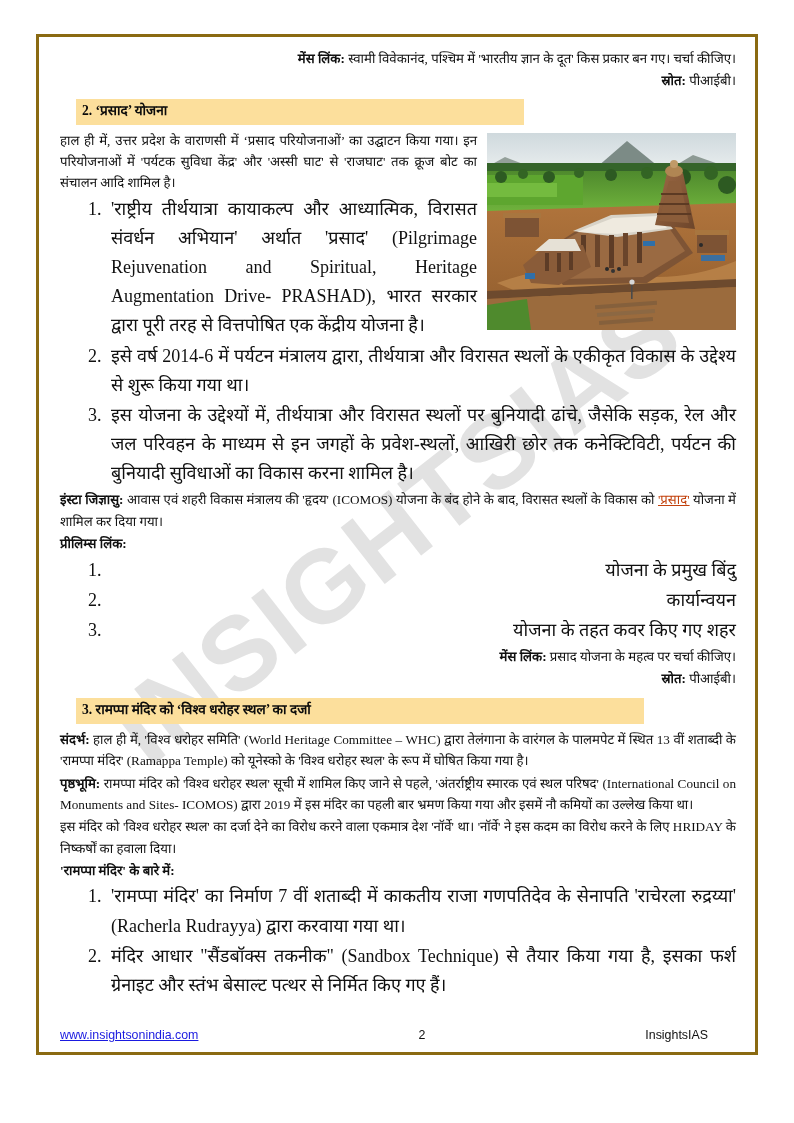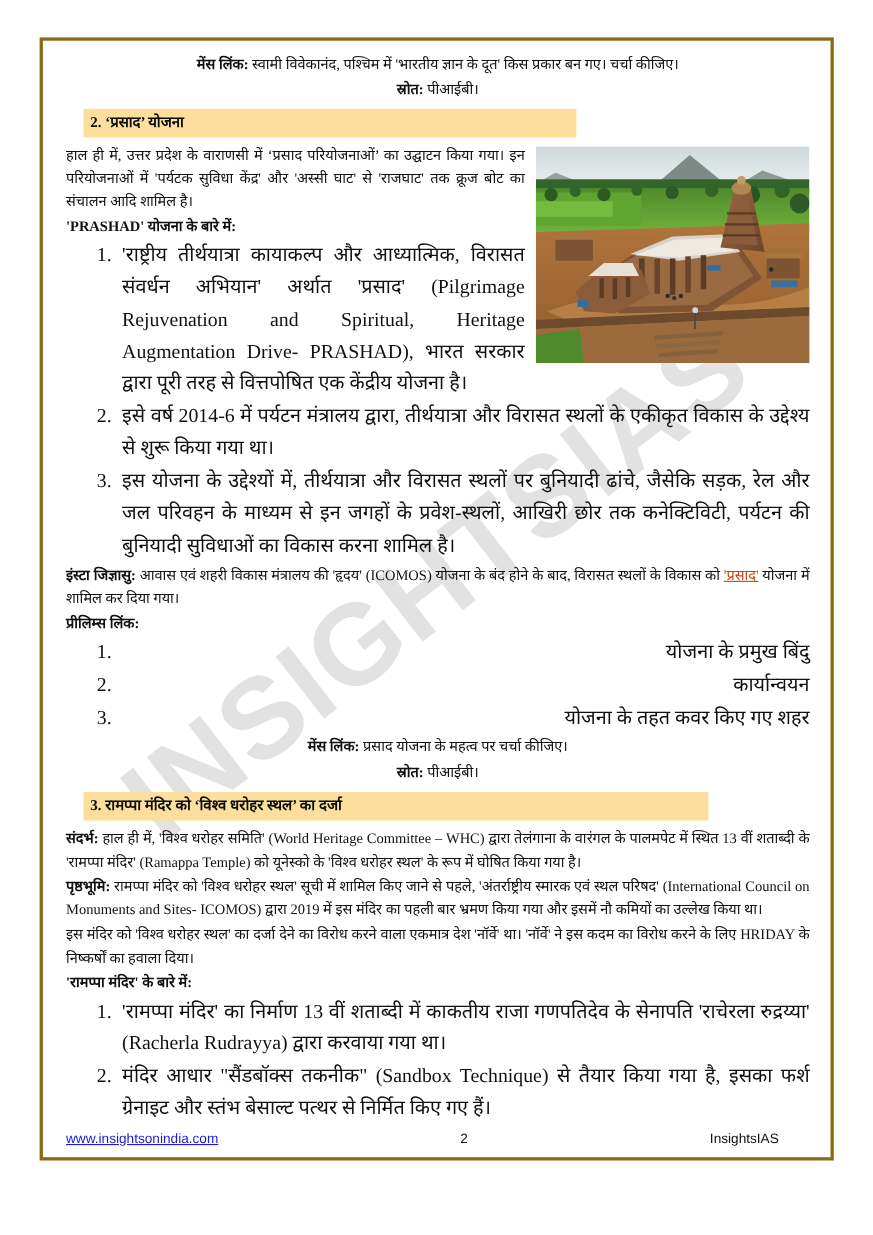--- a/index.html
+++ b/index.html
@@ -64,21 +64,21 @@
   }
 
   .para {
     font-size: 13.2px;
     line-height: 1.62;
     color: #101010;
     margin: 0 0 1px 0;
     text-align: justify;
     font-family: "Liberation Serif", "DejaVu Serif", serif;
   }
-  .para.nojust { text-align: center; }
+  .para.nojust { text-align: right; }
 
   .lbl {
     font-weight: bold;
   }
   .sub-head {
     font-size: 13.2px;
     font-weight: bold;
     line-height: 1.62;
     margin: 0 0 1px 0;
     color: #101010;
@@ -286,21 +286,20 @@
           <circle cx="132" cy="136" r="2" fill="#2a2a2a"></circle>
           <circle cx="214" cy="112" r="2" fill="#2a2a2a"></circle>
 
           <rect x="144" y="150" width="1.6" height="16" fill="#4a4a4a"></rect>
           <circle cx="145" cy="149" r="2.6" fill="#d8d8d8"></circle>
         </svg>
       </div>
 
       <p class="para">हाल ही में, उत्तर प्रदेश के वाराणसी में ‘प्रसाद परियोजनाओं’ का उद्घाटन किया गया। इन परियोजनाओं में 'पर्यटक सुविधा केंद्र' और 'अस्सी घाट' से 'राजघाट' तक क्रूज बोट का संचालन आदि शामिल है।</p>
 
-      <p class="sub-head">'PRASHAD' योजना के बारे में:</p>
 
       <ol class="numlist">
         <li>'राष्ट्रीय तीर्थयात्रा कायाकल्प और आध्यात्मिक, विरासत संवर्धन अभियान' अर्थात 'प्रसाद' (Pilgrimage Rejuvenation and Spiritual, Heritage Augmentation Drive- PRASHAD), भारत सरकार द्वारा पूरी तरह से वित्तपोषित एक केंद्रीय योजना है।</li>
         <li>इसे वर्ष 2014-6 में पर्यटन मंत्रालय द्वारा, तीर्थयात्रा और विरासत स्थलों के एकीकृत विकास के उद्देश्य से शुरू किया गया था।</li>
         <li>इस योजना के उद्देश्यों में, तीर्थयात्रा और विरासत स्थलों पर बुनियादी ढांचे, जैसेकि सड़क, रेल और जल परिवहन के माध्यम से इन जगहों के प्रवेश-स्थलों, आखिरी छोर तक कनेक्टिविटी, पर्यटन की बुनियादी सुविधाओं का विकास करना शामिल है।</li>
       </ol>
 
       <p class="para">
         <span class="lbl">इंस्टा जिज्ञासु:</span><span> आवास एवं शहरी विकास मंत्रालय की 'हृदय' (ICOMOS) योजना के बंद होने के बाद, विरासत स्थलों के विकास को </span><a class="link" href="#">'प्रसाद'</a><span> योजना में शामिल कर दिया गया।</span>
       </p>
@@ -329,21 +328,21 @@
 
     <p class="para">
       <span class="lbl">पृष्ठभूमि:</span><span> रामप्पा मंदिर को 'विश्व धरोहर स्थल' सूची में शामिल किए जाने से पहले, 'अंतर्राष्ट्रीय स्मारक एवं स्थल परिषद' (International Council on Monuments and Sites- ICOMOS) द्वारा 2019 में इस मंदिर का पहली बार भ्रमण किया गया और इसमें नौ कमियों का उल्लेख किया था।</span>
     </p>
 
     <p class="para">इस मंदिर को 'विश्व धरोहर स्थल' का दर्जा देने का विरोध करने वाला एकमात्र देश 'नॉर्वे' था। 'नॉर्वे' ने इस कदम का विरोध करने के लिए HRIDAY के निष्कर्षों का हवाला दिया।</p>
 
     <p class="sub-head">'रामप्पा मंदिर' के बारे में:</p>
 
     <ol class="numlist">
-      <li>'रामप्पा मंदिर' का निर्माण 13 वीं शताब्दी में काकतीय राजा गणपतिदेव के सेनापति 'राचेरला रुद्रय्या' (Racherla Rudrayya) द्वारा करवाया गया था।</li>
+      <li>'रामप्पा मंदिर' का निर्माण 7 वीं शताब्दी में काकतीय राजा गणपतिदेव के सेनापति 'राचेरला रुद्रय्या' (Racherla Rudrayya) द्वारा करवाया गया था।</li>
       <li>मंदिर आधार "सैंडबॉक्स तकनीक" (Sandbox Technique) से तैयार किया गया है, इसका फर्श ग्रेनाइट और स्तंभ बेसाल्ट पत्थर से निर्मित किए गए हैं।</li>
     </ol>
 
   </div>
 
   <div class="footer">
     <a class="footer-link" href="#">www.insightsonindia.com</a>
     <span class="footer-page">2</span>
     <span class="footer-brand">InsightsIAS</span>
   </div>

